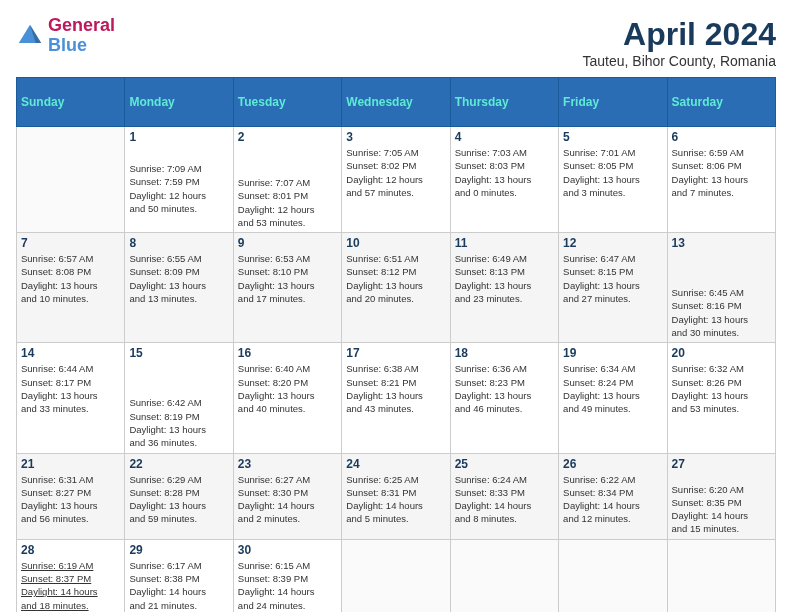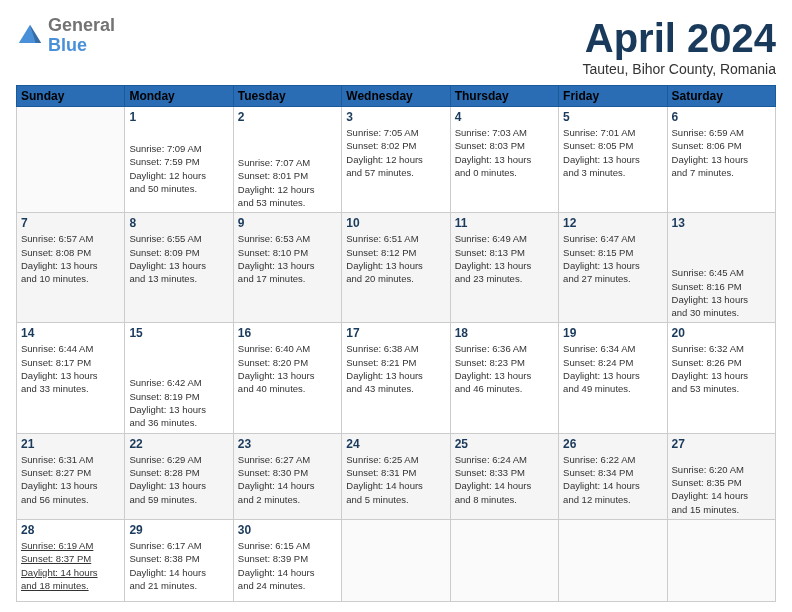--- a/index.html
+++ b/index.html
@@ -28,51 +28,51 @@
       align-items: center;
       gap: 4px;
     }
     .logo-text {
       font-size: 18px;
       font-weight: bold;
       color: #1a3a5c;
       line-height: 1.1;
     }
     .logo-text span {
-      color: #737373;
+      color: #be185d;
     }
     .logo-icon {
       width: 28px;
       height: 28px;
     }
     .title-block {
       text-align: right;
     }
     .month-year {
-      font-size: 40px;
+      font-size: 32px;
       font-weight: bold;
       color: #1a3a5c;
     }
     .location {
       font-size: 14px;
       color: #333;
     }
     .calendar {
       flex: 1;
       border: 1px solid #ccc;
       border-collapse: collapse;
       width: 100%;
       table-layout: fixed;
     }
     .calendar th {
       background: #2a6db5;
-      color: #000000;
+      color: #5eead4;
       font-size: 12px;
       font-weight: bold;
-      padding: 3px 4px;
+      padding: 17px 4px;
       text-align: left;
       border: 1px solid #1a5a9a;
     }
     .calendar td {
       vertical-align: top;
       border: 1px solid #ccc;
       padding: 3px 4px;
       font-size: 10px;
       color: #333;
       background: #fff;

